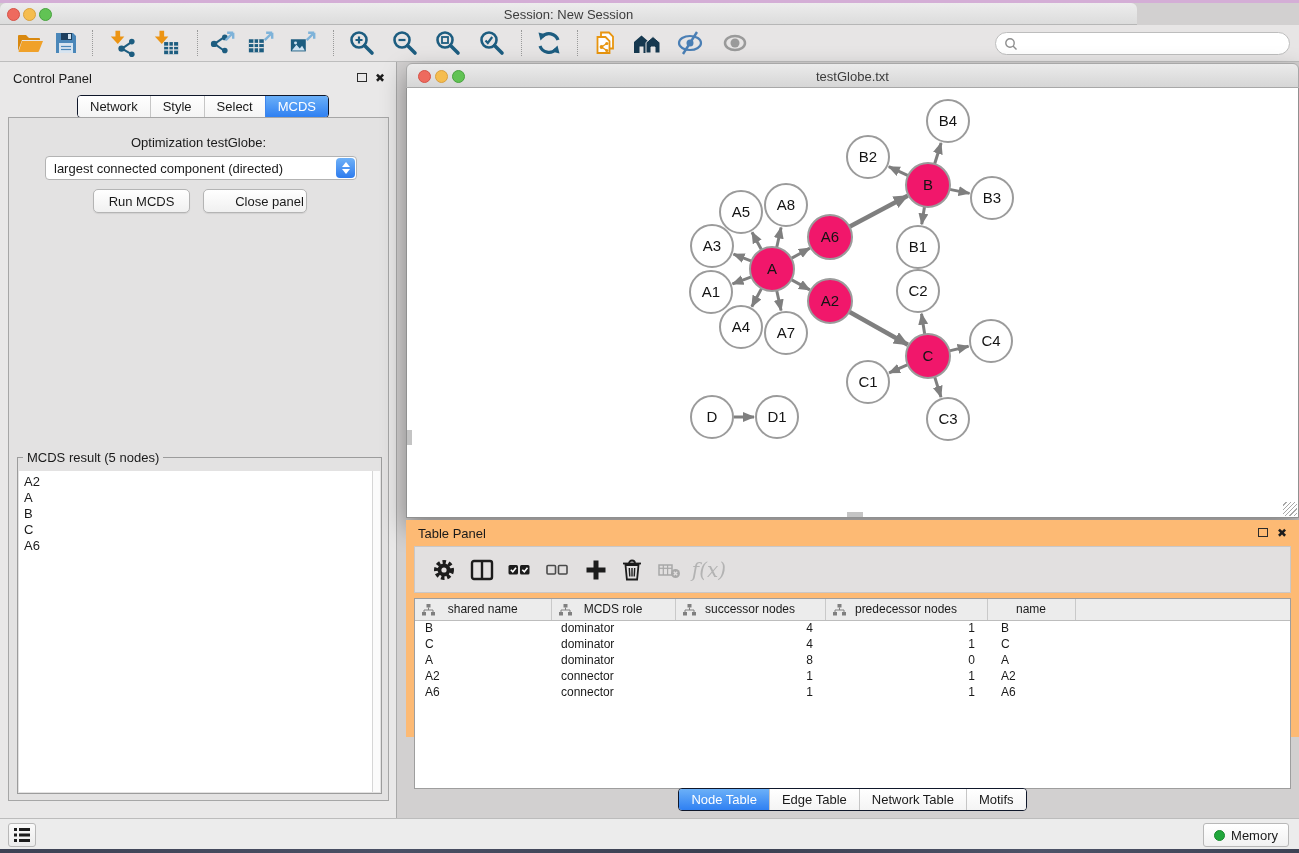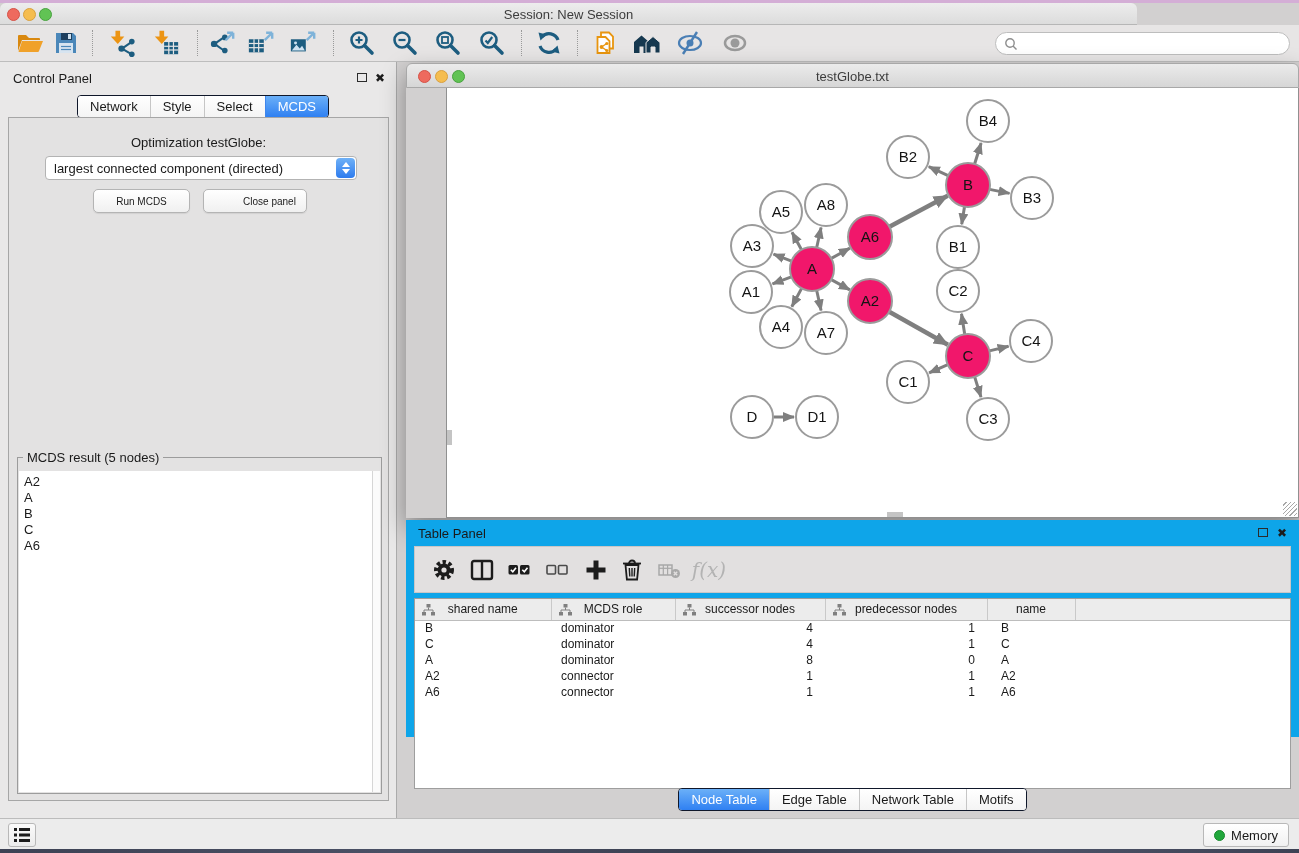--- a/index.html
+++ b/index.html
@@ -74,49 +74,49 @@
     background:#fff; border:1px solid #b3b3b3; border-radius:4px;
     display:flex; align-items:center; }
   .dd-text { flex:1; padding-left:8px; font-size:13px; white-space:nowrap; overflow:hidden; }
   .dd-step { width:19px; height:20px; margin-right:1px; border-radius:4px;
     background:linear-gradient(#6fb1f7,#2d7bee);
     display:flex; flex-direction:column; align-items:center; justify-content:center; gap:2px; }
   .tri-up { width:0; height:0; border-left:4px solid transparent; border-right:4px solid transparent; border-bottom:5px solid #fff; }
   .tri-dn { width:0; height:0; border-left:4px solid transparent; border-right:4px solid transparent; border-top:5px solid #fff; }
 
   .btn { position:absolute; height:24px; background:linear-gradient(#ffffff,#f0f0f0);
-    border:1px solid #b4b4b4; border-radius:5px; font-size:10px;
+    border:1px solid #b4b4b4; border-radius:5px; font-size:13px;
     display:flex; align-items:center; justify-content:center;
     box-shadow:0 1px 1px rgba(0,0,0,0.08); }
 
   #result-box { position:absolute; left:8px; top:339px; width:365px; height:337px;
     border:1px solid #9c9c9c; }
   #result-label { position:absolute; top:-8px; left:5px; background:#e3e2e2; padding:0 4px; font-size:13px; }
   #result-list-area { position:absolute; left:1px; right:1px; top:13px; bottom:1px; background:#fff; }
   #mcds-list { position:absolute; left:0; top:3px; right:8px; bottom:0; font-size:13px; }
   #mcds-list div { padding-left:5px; line-height:16px; }
   #result-scroll { position:absolute; right:0; top:0; bottom:0; width:8px; background:#fbfbfb; border-left:1px solid #d6d6d6; }
 
   
   #network-window { left:406px; top:63px; width:893px; height:455px;
     box-shadow:0 10px 24px rgba(0,0,0,0.38); border-radius:6px 6px 0 0; }
   #net-titlebar { position:absolute; left:0; top:0; right:0; height:25px;
     background:linear-gradient(#ebebeb,#d6d6d6); border:1px solid #a8a8a8; border-bottom:1px solid #a8a8a8;
     border-radius:6px 6px 0 0; }
   #net-content { position:absolute; left:0; top:25px; right:0; bottom:0;
-    background:#fff; border:1px solid #909090; border-top:none;margin-left:40px; }
+    background:#fff; border:1px solid #909090; border-top:none; }
   #graph-svg { position:absolute; left:0; top:0; }
   #graph-svg text { font-family:"Liberation Sans", sans-serif; }
   .scroll-nub-left { position:absolute; left:0; top:342px; width:5px; height:15px; background:#c4c4c4; }
   .scroll-nub-bottom { position:absolute; bottom:0; left:440px; width:16px; height:5px; background:#c4c4c4; }
   #resize-grip { position:absolute; right:1px; bottom:1px; width:14px; height:14px;
     background:repeating-linear-gradient(135deg, transparent 0 2px, #a8a8a8 2px 3px); }
 
   
-  #table-panel { left:406px; top:520px; width:893px; height:217px; background:#0ea5e9; }
+  #table-panel { left:406px; top:520px; width:893px; height:217px; background:#fdba74; }
   #tp-title { position:absolute; left:12px; top:6px; font-size:13px; }
   #tp-toolbar { position:absolute; left:8px; top:26px; width:877px; height:47px;
     background:#e2e0e0; border:1px solid #c9c7c7; }
   .ticon { position:absolute; top:50%; transform:translate(-50%,-50%); width:30px; height:30px;
     display:flex; align-items:center; justify-content:center; }
   .ticon svg { width:24px; height:24px; }
   .fx-text { font-family:"DejaVu Serif", serif; font-style:italic; font-size:20px; color:#b3b3b3; }
 
   #data-table-wrap { position:absolute; left:8px; top:78px; width:877px; height:191px;
     background:#fff; border:1px solid #9e9e9e; overflow:hidden; }

